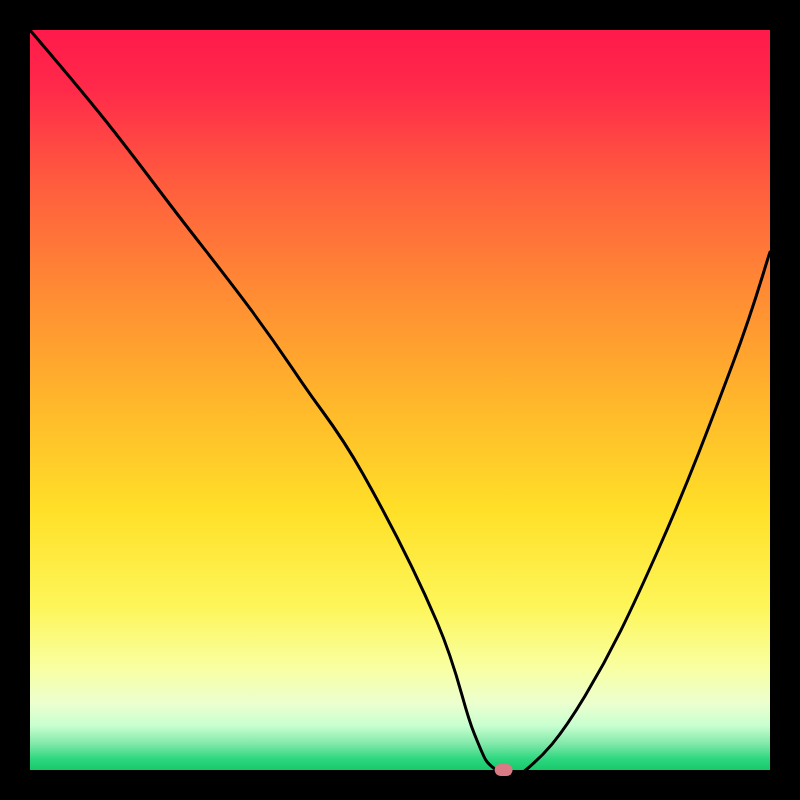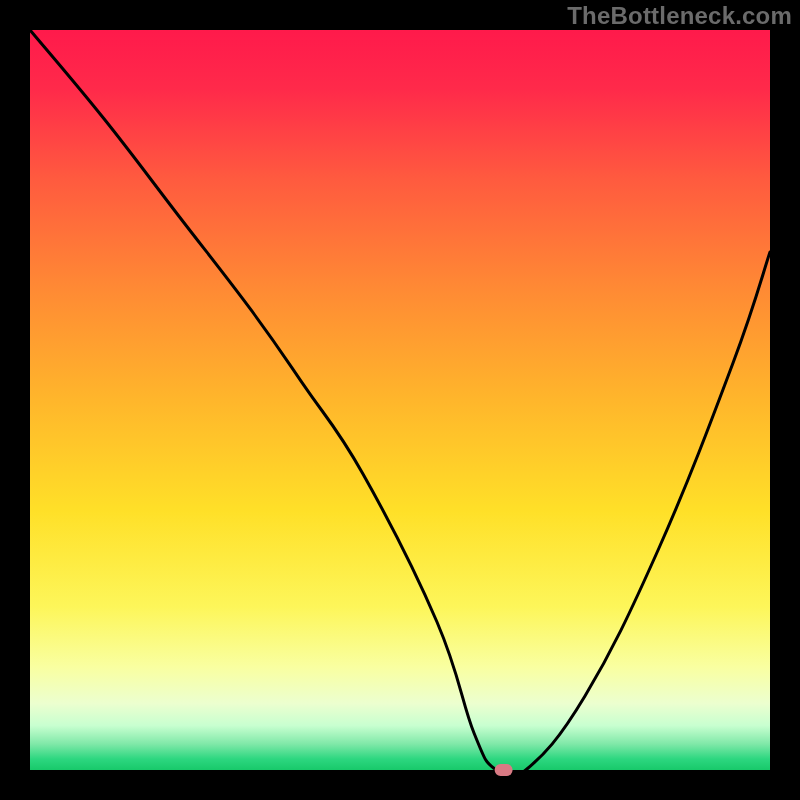--- a/index.html
+++ b/index.html
@@ -26,21 +26,20 @@
     letter-spacing: 0.2px;
   }
   svg {
     display: block;
   }
 </style>
 </head>
 <body>
 
 <div class="container">
-  <div class="watermark">TheBottleneck.com</div>
   <svg id="chart" width="800" height="800">
       <defs>
         <linearGradient id="bg-grad" x1="0" y1="0" x2="0" y2="1">
           <stop offset="0%" stop-color="#ff1a4b"></stop>
           <stop offset="8%" stop-color="#ff2a4a"></stop>
           <stop offset="20%" stop-color="#ff5a3f"></stop>
           <stop offset="35%" stop-color="#ff8a34"></stop>
           <stop offset="50%" stop-color="#ffb62b"></stop>
           <stop offset="65%" stop-color="#ffe028"></stop>
           <stop offset="78%" stop-color="#fdf65a"></stop>

